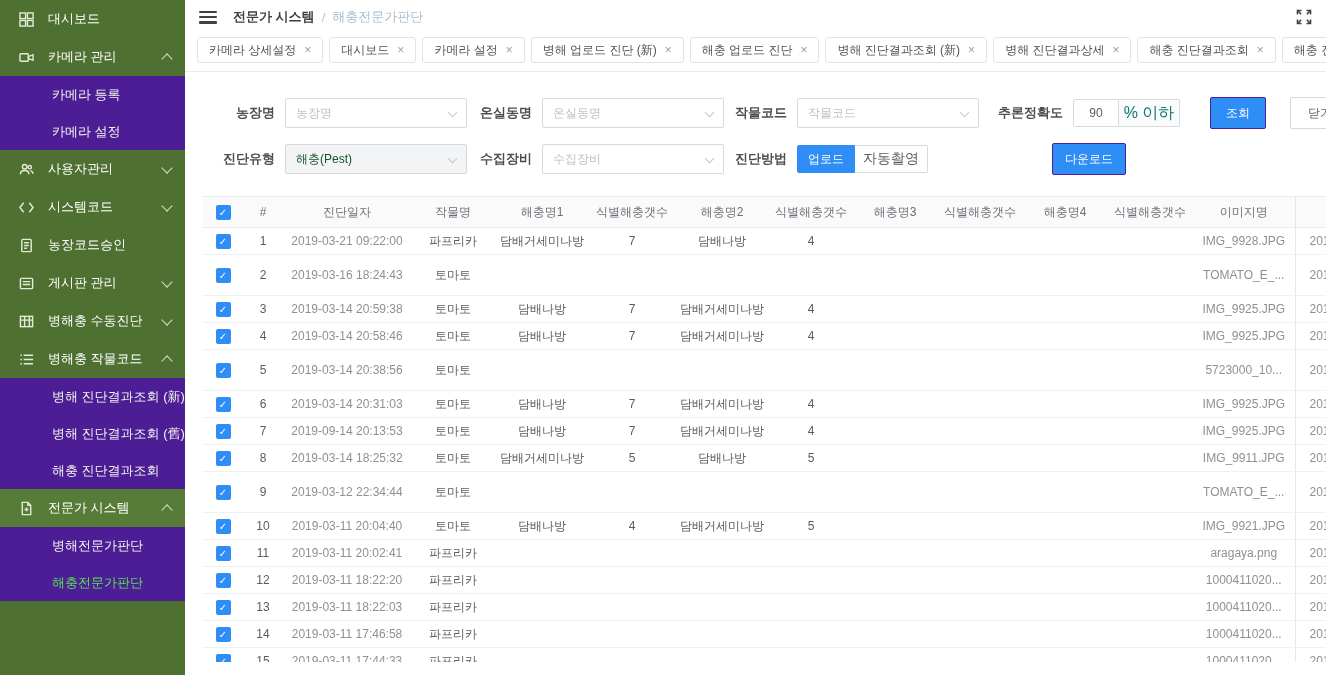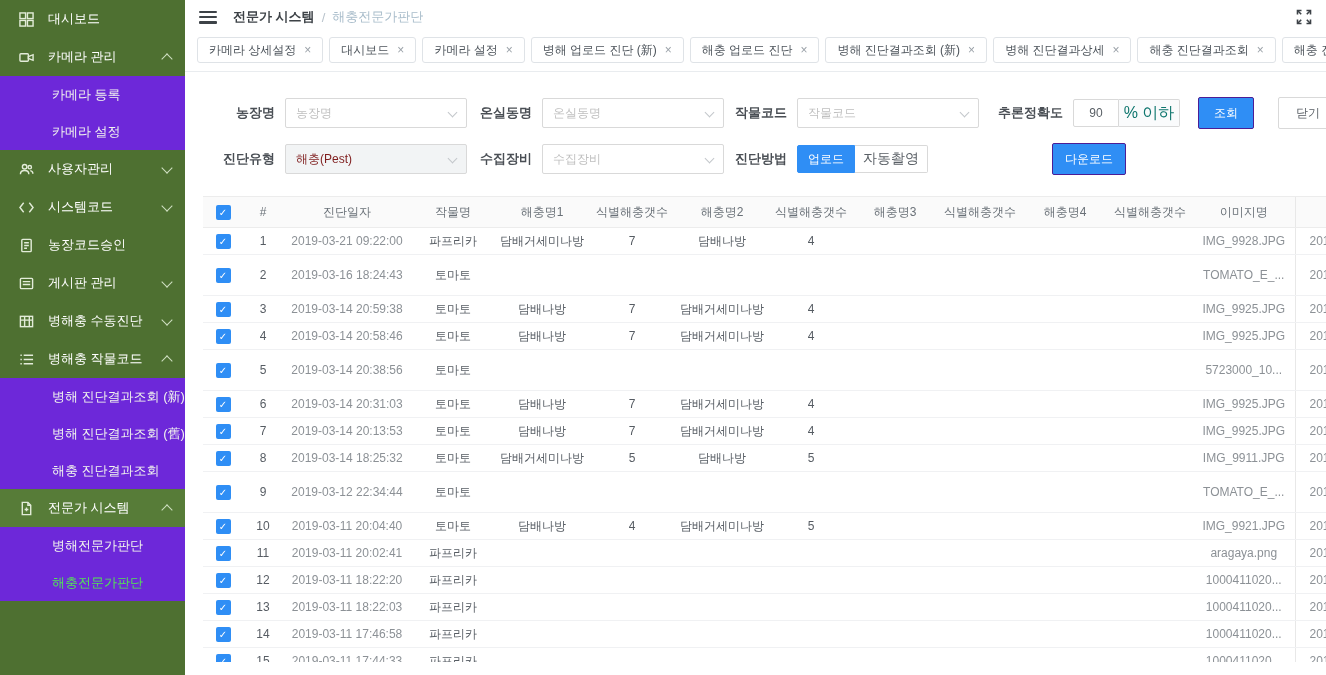--- a/index.html
+++ b/index.html
@@ -12,21 +12,21 @@
 
   
   .sidebar{width:185px;min-width:185px;background:#4e7031;color:#fff;height:675px;overflow:hidden;}
   .nav-item{display:flex;align-items:center;height:38px;padding:0 14px 0 18px;font-size:13px;cursor:pointer;color:#ffffff;}
   .nav-item .nicon{width:16px;height:16px;margin-right:14px;display:flex;align-items:center;justify-content:center;flex:none;}
   .nav-item .nlabel{flex:1;white-space:nowrap;overflow:hidden;}
   .nav-item.parent-active{background:#577c38;}
   .chev{width:7px;height:7px;border-right:1.5px solid #cfe0c2;border-bottom:1.5px solid #cfe0c2;flex:none;margin-left:6px;}
   .chev.down{transform:rotate(45deg);margin-top:-3px;}
   .chev.up{transform:rotate(-135deg);margin-top:3px;}
-  .submenu{background:#6d28d9;}
+  .submenu{background:#4c1d95;}
   .sub-item{display:flex;align-items:center;height:37px;padding-left:52px;font-size:13px;color:#f2f5ee;cursor:pointer;white-space:nowrap;}
   .sub-item.active{color:#54e058;}
   svg.sic{stroke:#e3ecd9;fill:none;stroke-width:1.5;}
 
   
   .main{flex:1;display:flex;flex-direction:column;min-width:0;}
   .topbar{height:30px;display:flex;align-items:center;padding:2px 14px 0 14px;background:#fff;}
   .hamburger{width:18px;height:13px;display:flex;flex-direction:column;justify-content:space-between;cursor:pointer;margin-right:16px;}
   .hamburger i{display:block;height:2.2px;background:#3d4247;border-radius:1px;}
   .crumb-root{font-size:13px;font-weight:bold;color:#3d4247;}
@@ -34,26 +34,26 @@
   .crumb-cur{font-size:13px;color:#a9bdcb;}
   .topbar-right{margin-left:auto;display:flex;align-items:center;}
   .expand-ic{cursor:pointer;}
 
   
   .tabbar{display:flex;align-items:center;gap:6px;padding:5px 10px 8px 12px;border-bottom:1px solid #e9ecef;overflow:hidden;white-space:nowrap;}
   .tab{display:inline-flex;align-items:center;height:24px;padding:0 11px;background:#fff;border:1px solid #dfe3e7;border-radius:3px;font-size:12px;color:#4d545b;cursor:pointer;flex:none;}
   .tab .tx{margin-left:8px;color:#9aa1a8;font-size:12px;cursor:pointer;}
 
   
-  .filters{padding:26px 16px 6px 0;}
+  .filters{padding:26px 4px 6px 0;}
   .frow{display:flex;align-items:center;height:30px;margin-bottom:16px;}
   .flabel{font-size:13px;font-weight:bold;color:#4a4f55;text-align:right;margin-right:10px;white-space:nowrap;flex:none;}
   .sel{width:160px;height:28px;border:1px solid #d9d9d9;border-radius:2px;display:flex;align-items:center;padding:0 10px;font-size:12px;color:#bfbfbf;background:#fff;position:relative;flex:none;cursor:pointer;}
   .sel .schev{position:absolute;right:10px;width:6px;height:6px;border-right:1.3px solid #c3c7cb;border-bottom:1.3px solid #c3c7cb;transform:rotate(45deg);margin-top:-2px;}
-  .sel.disabled{background:#f2f4f5;color:#7f1d1d;}
+  .sel.disabled{background:#f2f4f5;color:#14532d;}
   .igroup{display:flex;flex:none;height:28px;}
   .igroup .ival{width:44px;border:1px solid #d9d9d9;border-radius:2px 0 0 2px;display:flex;align-items:center;justify-content:center;font-size:12px;color:#5a6066;background:#fff;}
   .igroup .iunit{width:60px;border:1px solid #d9d9d9;border-left:none;border-radius:0 2px 2px 0;display:flex;align-items:center;justify-content:center;font-size:16px;color:#0f766e;background:#fafbfc;}
   .seg{display:flex;flex:none;height:28px;}
   .seg .s1{width:56px;background:#2f8ef5;color:#fff;border:1px solid #2f8ef5;border-radius:2px 0 0 2px;display:flex;align-items:center;justify-content:center;font-size:12px;cursor:pointer;}
   .seg .s2{width:72px;background:#fff;color:#5a6066;border:1px solid #d9d9d9;border-left:none;border-radius:0 2px 2px 0;display:flex;align-items:center;justify-content:center;font-size:14px;cursor:pointer;}
   .btn{height:30px;border-radius:2px;font-size:12px;display:flex;align-items:center;justify-content:center;cursor:pointer;flex:none;}
   .btn.primary{background:#2f8ef5;color:#fff;border:1px solid #4c1d95;}
   .btn.ghost{background:#fff;color:#5a6066;border:1px solid #d9d9d9;}
 
@@ -424,21 +424,21 @@
               <td></td>
               <td></td>
               <td></td>
               <td></td>
               <td class="c-img">IMG_9925.JPG</td>
               <td class="c-year">2018</td>
             </tr>
             <tr>
               <td><span class="cb">✓</span></td>
               <td>7</td>
-              <td class="c-date">2019-03-14 20:13:53</td>
+              <td class="c-date">2019-09-14 20:13:53</td>
               <td>토마토</td>
               <td>담배나방</td>
               <td>7</td>
               <td>담배거세미나방</td>
               <td>4</td>
               <td></td>
               <td></td>
               <td></td>
               <td></td>
               <td class="c-img">IMG_9925.JPG</td>

